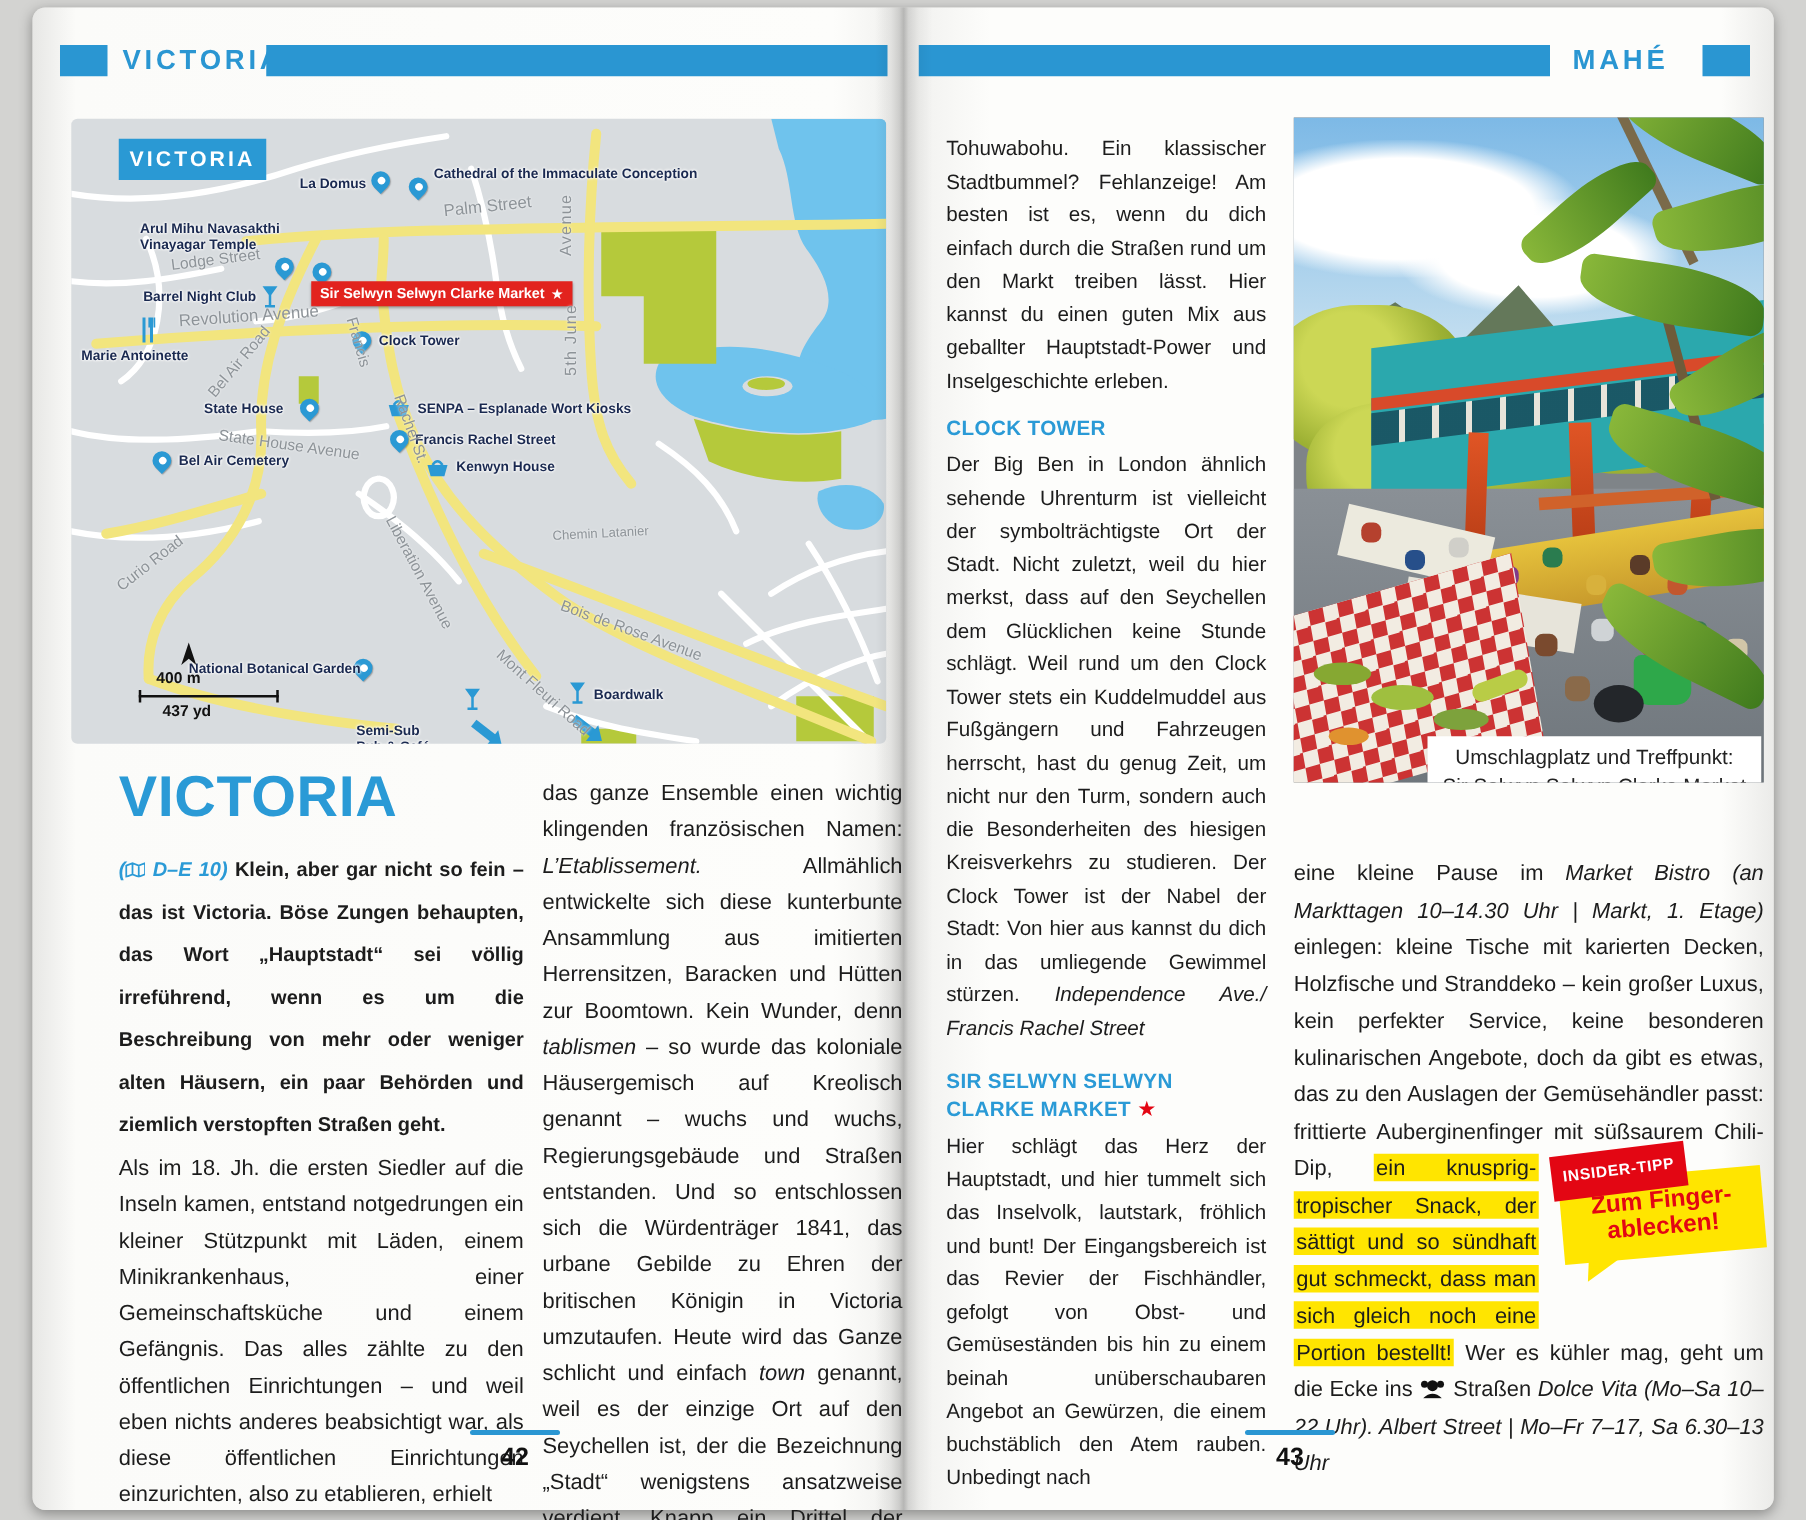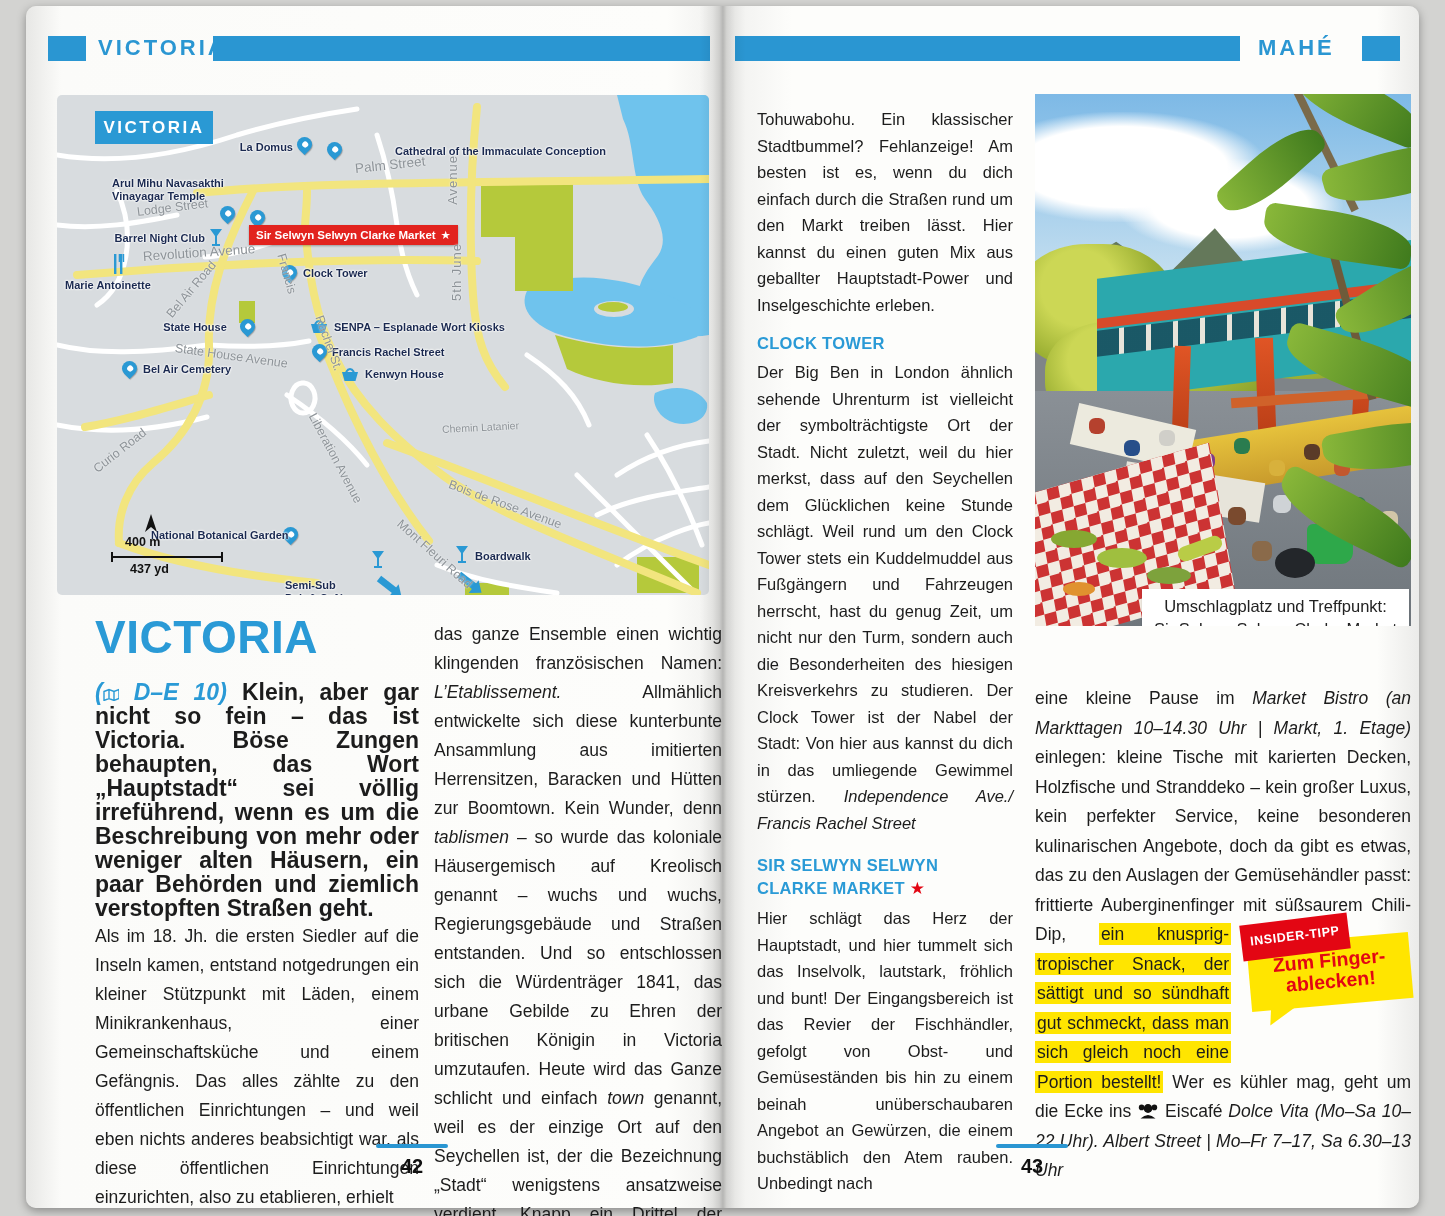--- a/index.html
+++ b/index.html
@@ -34,21 +34,21 @@
   .barrow{position:absolute;width:20px;height:7px;background:#2a99d4;transform-origin:left center;}
   .barrow::after{content:'';position:absolute;right:-9px;top:-4.5px;border-left:10px solid #2a99d4;
        border-top:8px solid transparent;border-bottom:8px solid transparent;}
   .scale{position:absolute;font-weight:bold;font-size:12.5px;color:#111;}
   .scalebar{position:absolute;width:112px;height:2px;background:#111;}
   .scalebar::before,.scalebar::after{content:'';position:absolute;top:-4px;width:2px;height:10px;background:#111;}
   .scalebar::before{left:0;} .scalebar::after{right:0;}
   
   .colA{position:absolute;left:95px;top:610px;width:324px;}
   .colA h1{margin:0 0 16px;font-size:46px;color:#2a9ad6;letter-spacing:.5px;font-weight:bold;}
-  .lead{font-weight:bold;font-size:23px;line-height:24px;text-align:justify;}
+  .lead{font-weight:bold;font-size:16px;line-height:34px;text-align:justify;}
   .mapref{color:#2a9ad6;font-style:italic;font-weight:bold;white-space:nowrap;}
   .mapref::before{content:"(";} .mapref::after{content:")\00a0";}
   .bodytx{font-size:17.5px;line-height:29px;text-align:justify;}
   .colB{position:absolute;left:434px;top:620px;width:288px;}
   .colC{position:absolute;left:757px;top:106px;width:256px;}
   .colC .bodytx{font-size:16.5px;line-height:26.5px;}
   .band{margin:16px 0 12px;background:#2593cc;color:#fff;font-weight:bold;font-size:16px;
        letter-spacing:.5px;padding:6px 11px;}
   .bluehead{color:#2a9ad6;font-weight:bold;font-size:16.5px;letter-spacing:.3px;margin:14px 0 5px;line-height:1.35;}
   .redstar{color:#e30613;font-size:17px;}
@@ -183,21 +183,21 @@
         <rect x="8" y="1" width="2.4" height="20" fill="#2a99d4"></rect>
         <rect x="6.7" y="1" width="1.4" height="8" fill="#2a99d4"></rect>
         <rect x="10.8" y="1" width="1.4" height="8" fill="#2a99d4"></rect>
       </svg>
     </span>
 
   <span class="barrow" style="left:322px;top:480px;transform:rotate(38deg);"></span>
   <span class="barrow" style="left:402px;top:476px;transform:rotate(38deg);"></span>
 
   <div class="poi" style="left:150px;top:46px;width:86px;text-align:right;">La Domus</div>
-  <div class="poi" style="left:290px;top:50px;margin-left:48px;">Cathedral of the Immaculate Conception</div>
+  <div class="poi" style="left:290px;top:38px;">Cathedral of the Immaculate Conception</div>
   <div class="poi" style="left:55px;top:82px;width:175px;text-align:left;">Arul Mihu Navasakthi
 Vinayagar Temple</div>
   <div class="poi" style="left:36px;top:137px;width:112px;text-align:right;">Barrel Night Club</div>
   <div class="mbox" style="left:192px;top:130px;">
     <span>Sir Selwyn Selwyn Clarke Market</span>
       <span>★</span>
   </div>
   <div class="poi" style="left:8px;top:184px;">Marie Antoinette</div>
   <div class="poi" style="left:246px;top:172px;">Clock Tower</div>
   <div class="poi" style="left:96px;top:226px;width:84px;text-align:center;">State House</div>
@@ -305,19 +305,19 @@
   <div class="bodytx">
     <span>eine kleine Pause im </span><i>Market Bistro (an Markttagen 10–14.30 Uhr | Markt, 1. Etage)</i><span> einlegen: kleine Tische mit karierten Decken, Holzfische und Stranddeko – kein großer Luxus, kein perfekter Service, keine besonderen kulinarischen Angebote, doch da gibt es etwas, das zu den Auslagen der Gemüsehändler passt: frittierte Auberginenfinger mit süßsaurem Chili-Dip, </span><span class="tipfloat">
         <span class="ribbon">INSIDER-TIPP</span>
         <span class="bubble">Zum Finger-
 ablecken!</span>
       </span><mark>ein knusprig-tropischer Snack, der sättigt und so sündhaft gut schmeckt, dass man sich gleich noch eine Portion bestellt!</mark><span> Wer es kühler mag, geht um die Ecke ins </span><span class="famico"><svg width="22" height="17">
           <circle cx="11" cy="6.5" r="4.4" fill="#111"></circle>
           <circle cx="4.6" cy="5.4" r="2.8" fill="#111"></circle>
           <circle cx="17.4" cy="5.4" r="2.8" fill="#111"></circle>
           <path d="M3.5 16.5 Q11 9.5 18.5 16.5 Z" fill="#111"></path>
-        </svg></span><span> Eiscafé </span><i>Dolce Vita (Mo–Sa 10–22 Uhr). Albert Street | Mo–Fr 7–17, Sa 6.30–13 Uhr</i>
+        </svg></span><span> Straßen </span><i>Dolce Vita (Mo–Sa 10–22 Uhr). Albert Street | Mo–Fr 7–17, Sa 6.30–13 Uhr</i>
   </div>
 </div>
 
 <div class="pgnum" style="left:996px;top:1144px;">43</div>
 
 <div class="spine"></div>
 
 </body></html>

